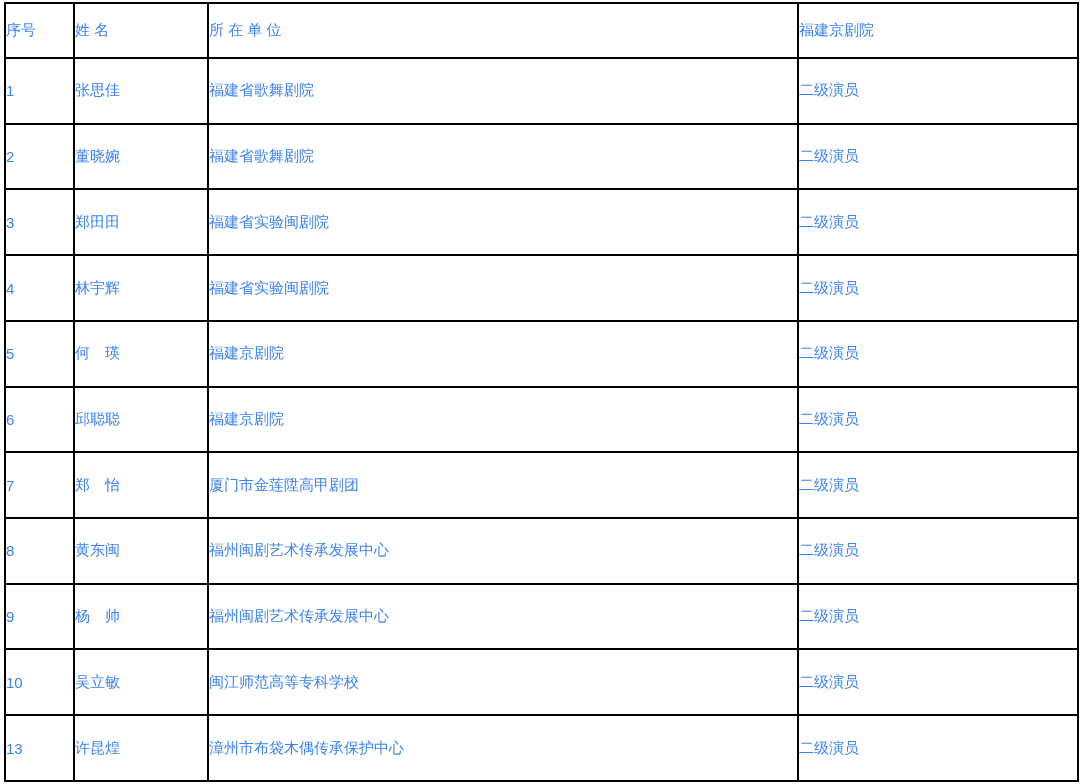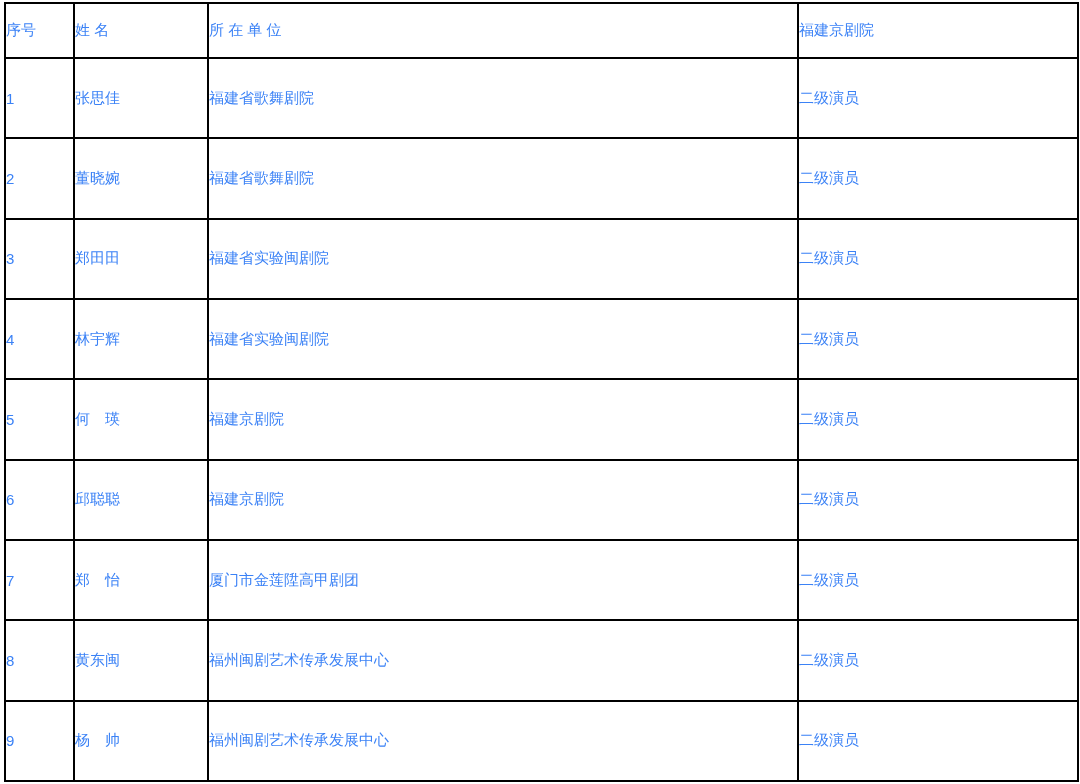--- a/index.html
+++ b/index.html
@@ -106,14 +106,26 @@
         <td>黄东闽</td>
         <td>福州闽剧艺术传承发展中心</td>
         <td>二级演员</td>
       </tr>
       <tr>
         <td>9</td>
         <td>杨　帅</td>
         <td>福州闽剧艺术传承发展中心</td>
         <td>二级演员</td>
       </tr>
+      <tr>
+        <td>10</td>
+        <td>吴立敏</td>
+        <td>闽江师范高等专科学校</td>
+        <td>二级演员</td>
+      </tr>
+      <tr>
+        <td>13</td>
+        <td>许昆煌</td>
+        <td>漳州市布袋木偶传承保护中心</td>
+        <td>二级演员</td>
+      </tr>
     </tbody>
 </table>
 
 </body></html>

